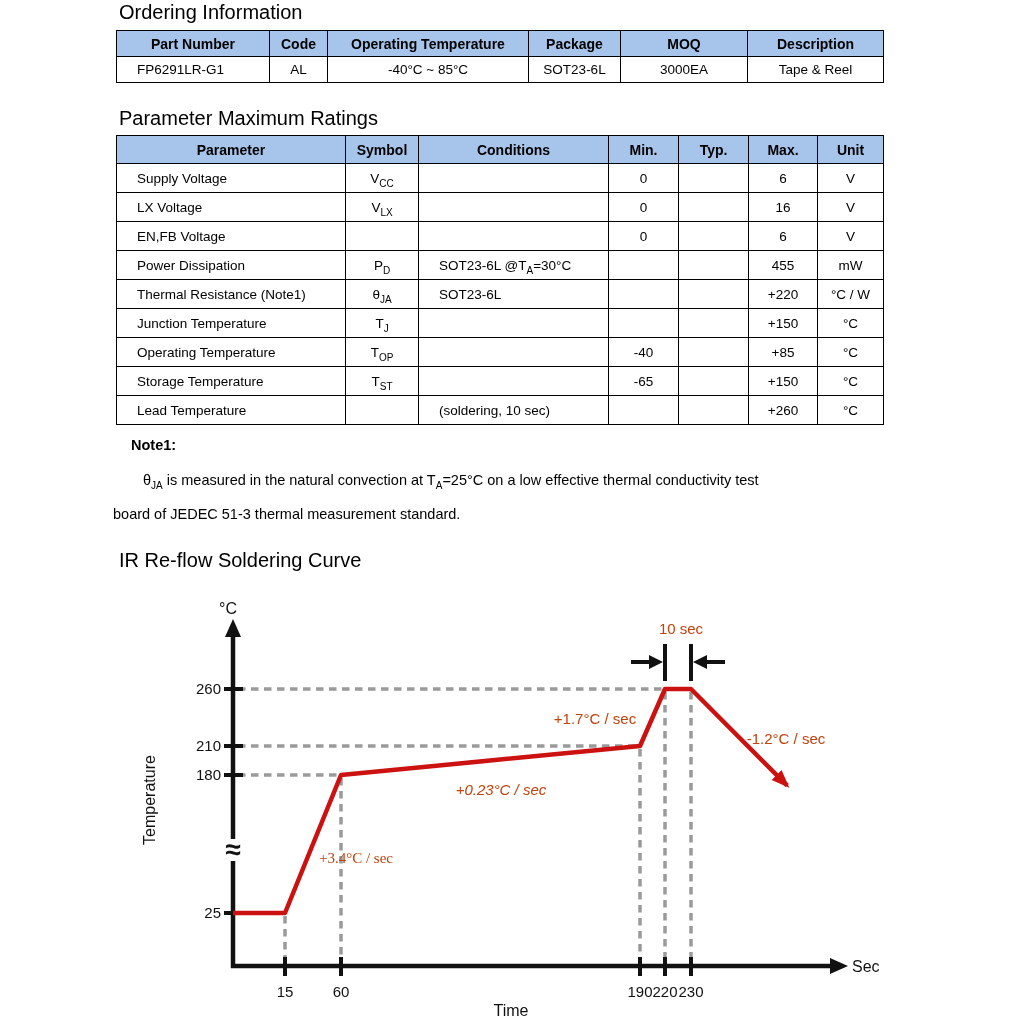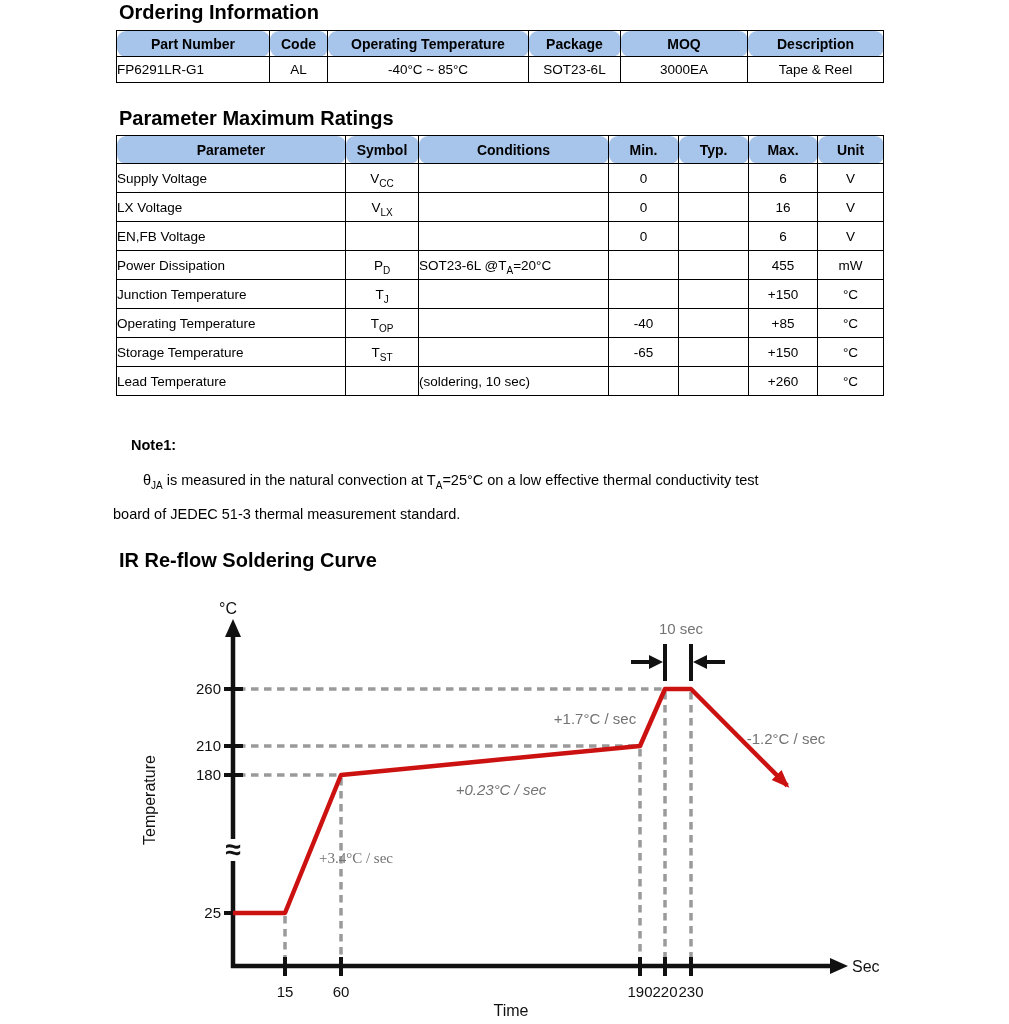--- a/index.html
+++ b/index.html
@@ -1,41 +1,41 @@
 <!DOCTYPE html>
 <html><head>
 <meta charset="utf-8">
 <style>
   html,body{margin:0;padding:0;}
   body{
     width:1009px;height:1024px;position:relative;background:#ffffff;
     font-family:"Liberation Sans",sans-serif;color:#000;overflow:hidden;
   }
   .section-title{
-    position:absolute;left:119px;font-size:20px;font-weight:bold;letter-spacing:0;white-space:nowrap;
+    position:absolute;left:119px;font-size:20px;font-weight:normal;letter-spacing:0;white-space:nowrap;
   }
   table{border-collapse:collapse;table-layout:fixed;position:absolute;left:116px;background:#fff;}
   table,th,td{border:1.5px solid #000;}
   th{
-    background:#a7c4ea;font-size:14px;font-weight:bold;text-align:center;padding:0 2px;border-radius:9px;
+    background:#a7c4ea;font-size:14px;font-weight:bold;text-align:center;padding:0 2px;
   }
   td{font-size:13.5px;padding:0 3px;text-align:center;white-space:nowrap;overflow:hidden;}
-  td.al{text-align:left;padding-left:0;}
+  td.al{text-align:left;padding-left:20px;}
   sub{font-size:10px;line-height:0;}
   #ordering-table{top:30px;width:767px;}
   #ordering-table tr{height:26px;}
   #amr-table{top:135px;width:767px;}
   #amr-table tr.hdr{height:28px;}
   #amr-table tr{height:29px;}
   #note-block{position:absolute;left:113px;top:437px;width:777px;font-size:14.5px;}
   #note-label{font-weight:bold;margin-left:18px;}
   #note-text{margin-top:10px;line-height:34px;text-align:justify;text-indent:30px;}
   #note-line2{display:block;text-indent:0;}
   #chart-svg{position:absolute;left:0;top:0;pointer-events:none;}
-  .ann{position:absolute;font-size:15px;color:#737373;text-align:center;white-space:nowrap;}
+  .ann{position:absolute;font-size:15px;color:#c2410c;text-align:center;white-space:nowrap;}
   #ann-ramp1{left:281px;top:850px;width:150px;font-family:Liberation Serif, serif;}
   #ann-ramp2{left:421px;top:781px;width:160px;font-style:italic;}
   #ann-ramp3{left:515px;top:710px;width:160px;}
   #ann-cooldown{left:706px;top:710px;width:160px;margin-top:20px;}
   #ann-peak{left:631px;top:620px;width:100px;}
 </style>
 </head>
 <body>
 
 <div class="section-title" style="top:1px;">Ordering Information</div>
@@ -114,25 +114,34 @@
     <td><span></span><sub></sub></td>
     <td class="al"><span></span><sub></sub><span></span></td>
     <td>0</td>
     <td></td>
     <td>6</td>
     <td>V</td>
   </tr>
   <tr>
     <td class="al">Power Dissipation</td>
     <td><span>P</span><sub>D</sub></td>
-    <td class="al"><span>SOT23-6L @T</span><sub>A</sub><span>=20°C</span></td>
+    <td class="al"><span>SOT23-6L @T</span><sub>A</sub><span>=30°C</span></td>
     <td></td>
     <td></td>
     <td>455</td>
     <td>mW</td>
+  </tr>
+  <tr>
+    <td class="al">Thermal Resistance (Note1)</td>
+    <td><span>θ</span><sub>JA</sub></td>
+    <td class="al"><span>SOT23-6L</span><sub></sub><span></span></td>
+    <td></td>
+    <td></td>
+    <td>+220</td>
+    <td>°C / W</td>
   </tr>
   <tr>
     <td class="al">Junction Temperature</td>
     <td><span>T</span><sub>J</sub></td>
     <td class="al"><span></span><sub></sub><span></span></td>
     <td></td>
     <td></td>
     <td>+150</td>
     <td>°C</td>
   </tr>

